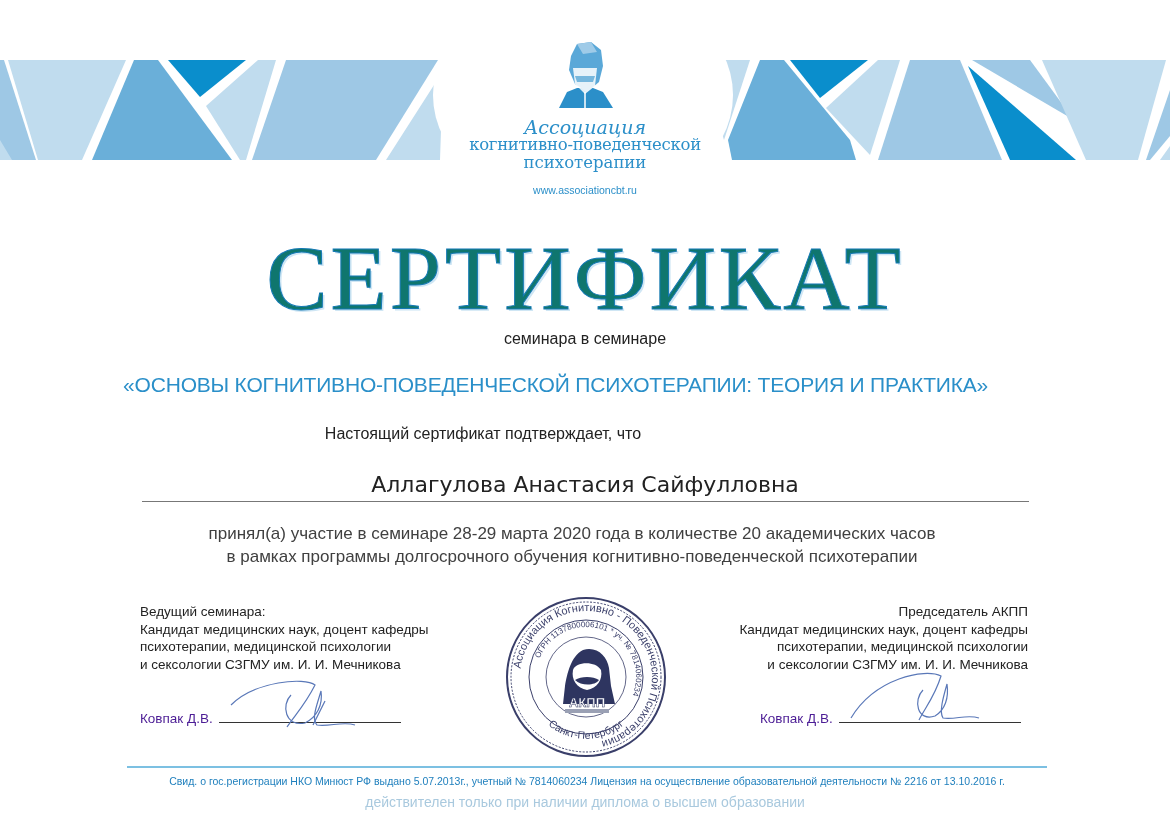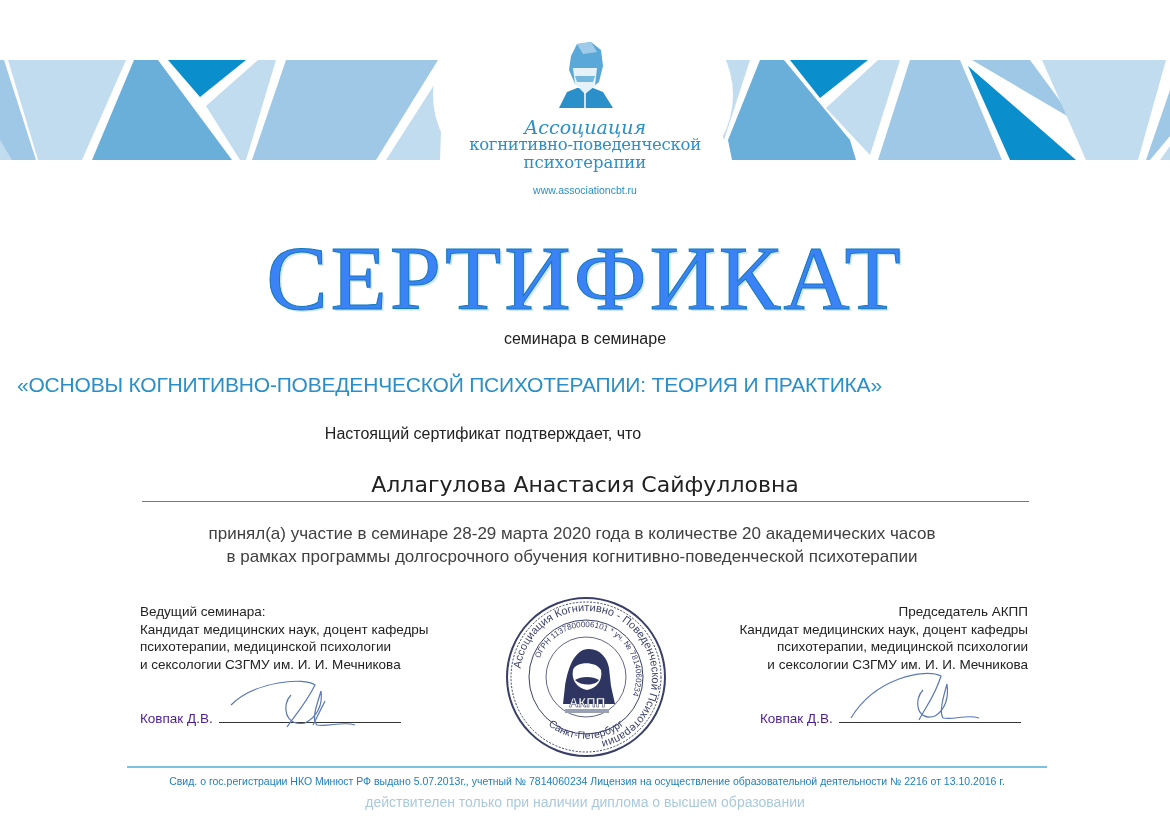--- a/index.html
+++ b/index.html
@@ -20,31 +20,31 @@
   .logo-title .l1 { font-size: 19px; display: block; font-style: italic; }
   .logo-title .l2 { font-size: 16.5px; display: block; letter-spacing: -0.3px; }
   .logo-title .l3 { font-size: 16.5px; display: block; }
   .logo-url {
     position: absolute; left: 440px; top: 184px; width: 290px; text-align: center;
     font-size: 10.5px; color: #2b8fc9;
   }
   .cert-title {
     position: absolute; left: 0; top: 228px; width: 1170px; text-align: center;
     font-family: "Liberation Serif", serif; font-size: 92px; letter-spacing: 3px;
-    color: #3b82f6; line-height: 100px;
+    color: #0f766e; line-height: 100px;
     -webkit-text-stroke: 1px #1479b5;
     text-shadow: 2px 2px 0 #cfe6f4;
   }
   .subtitle {
     position: absolute; left: 0; top: 330px; width: 1170px; text-align: center;
     font-size: 16px; color: #222;
   }
   .seminar {
-    position: absolute; left: 0; top: 373px; width: 988px; text-align: left;
-    font-size: 21px; color: #2a8fc9; letter-spacing: -0.2px; margin-left: 17px;
+    position: absolute; left: 0; top: 373px; width: 988px; text-align: right;
+    font-size: 21px; color: #2a8fc9; letter-spacing: -0.2px;
   }
   .confirms {
     position: absolute; left: 0; top: 425px; width: 966px; text-align: center;
     font-size: 16px; color: #222;
   }
   .name {
     position: absolute; left: 0; top: 472px; width: 1170px; text-align: center;
     font-family: "DejaVu Sans", sans-serif; font-size: 22px; color: #222;
   }
   .name-line { position: absolute; left: 142px; top: 501px; width: 887px; height: 1px; background: #777; }

